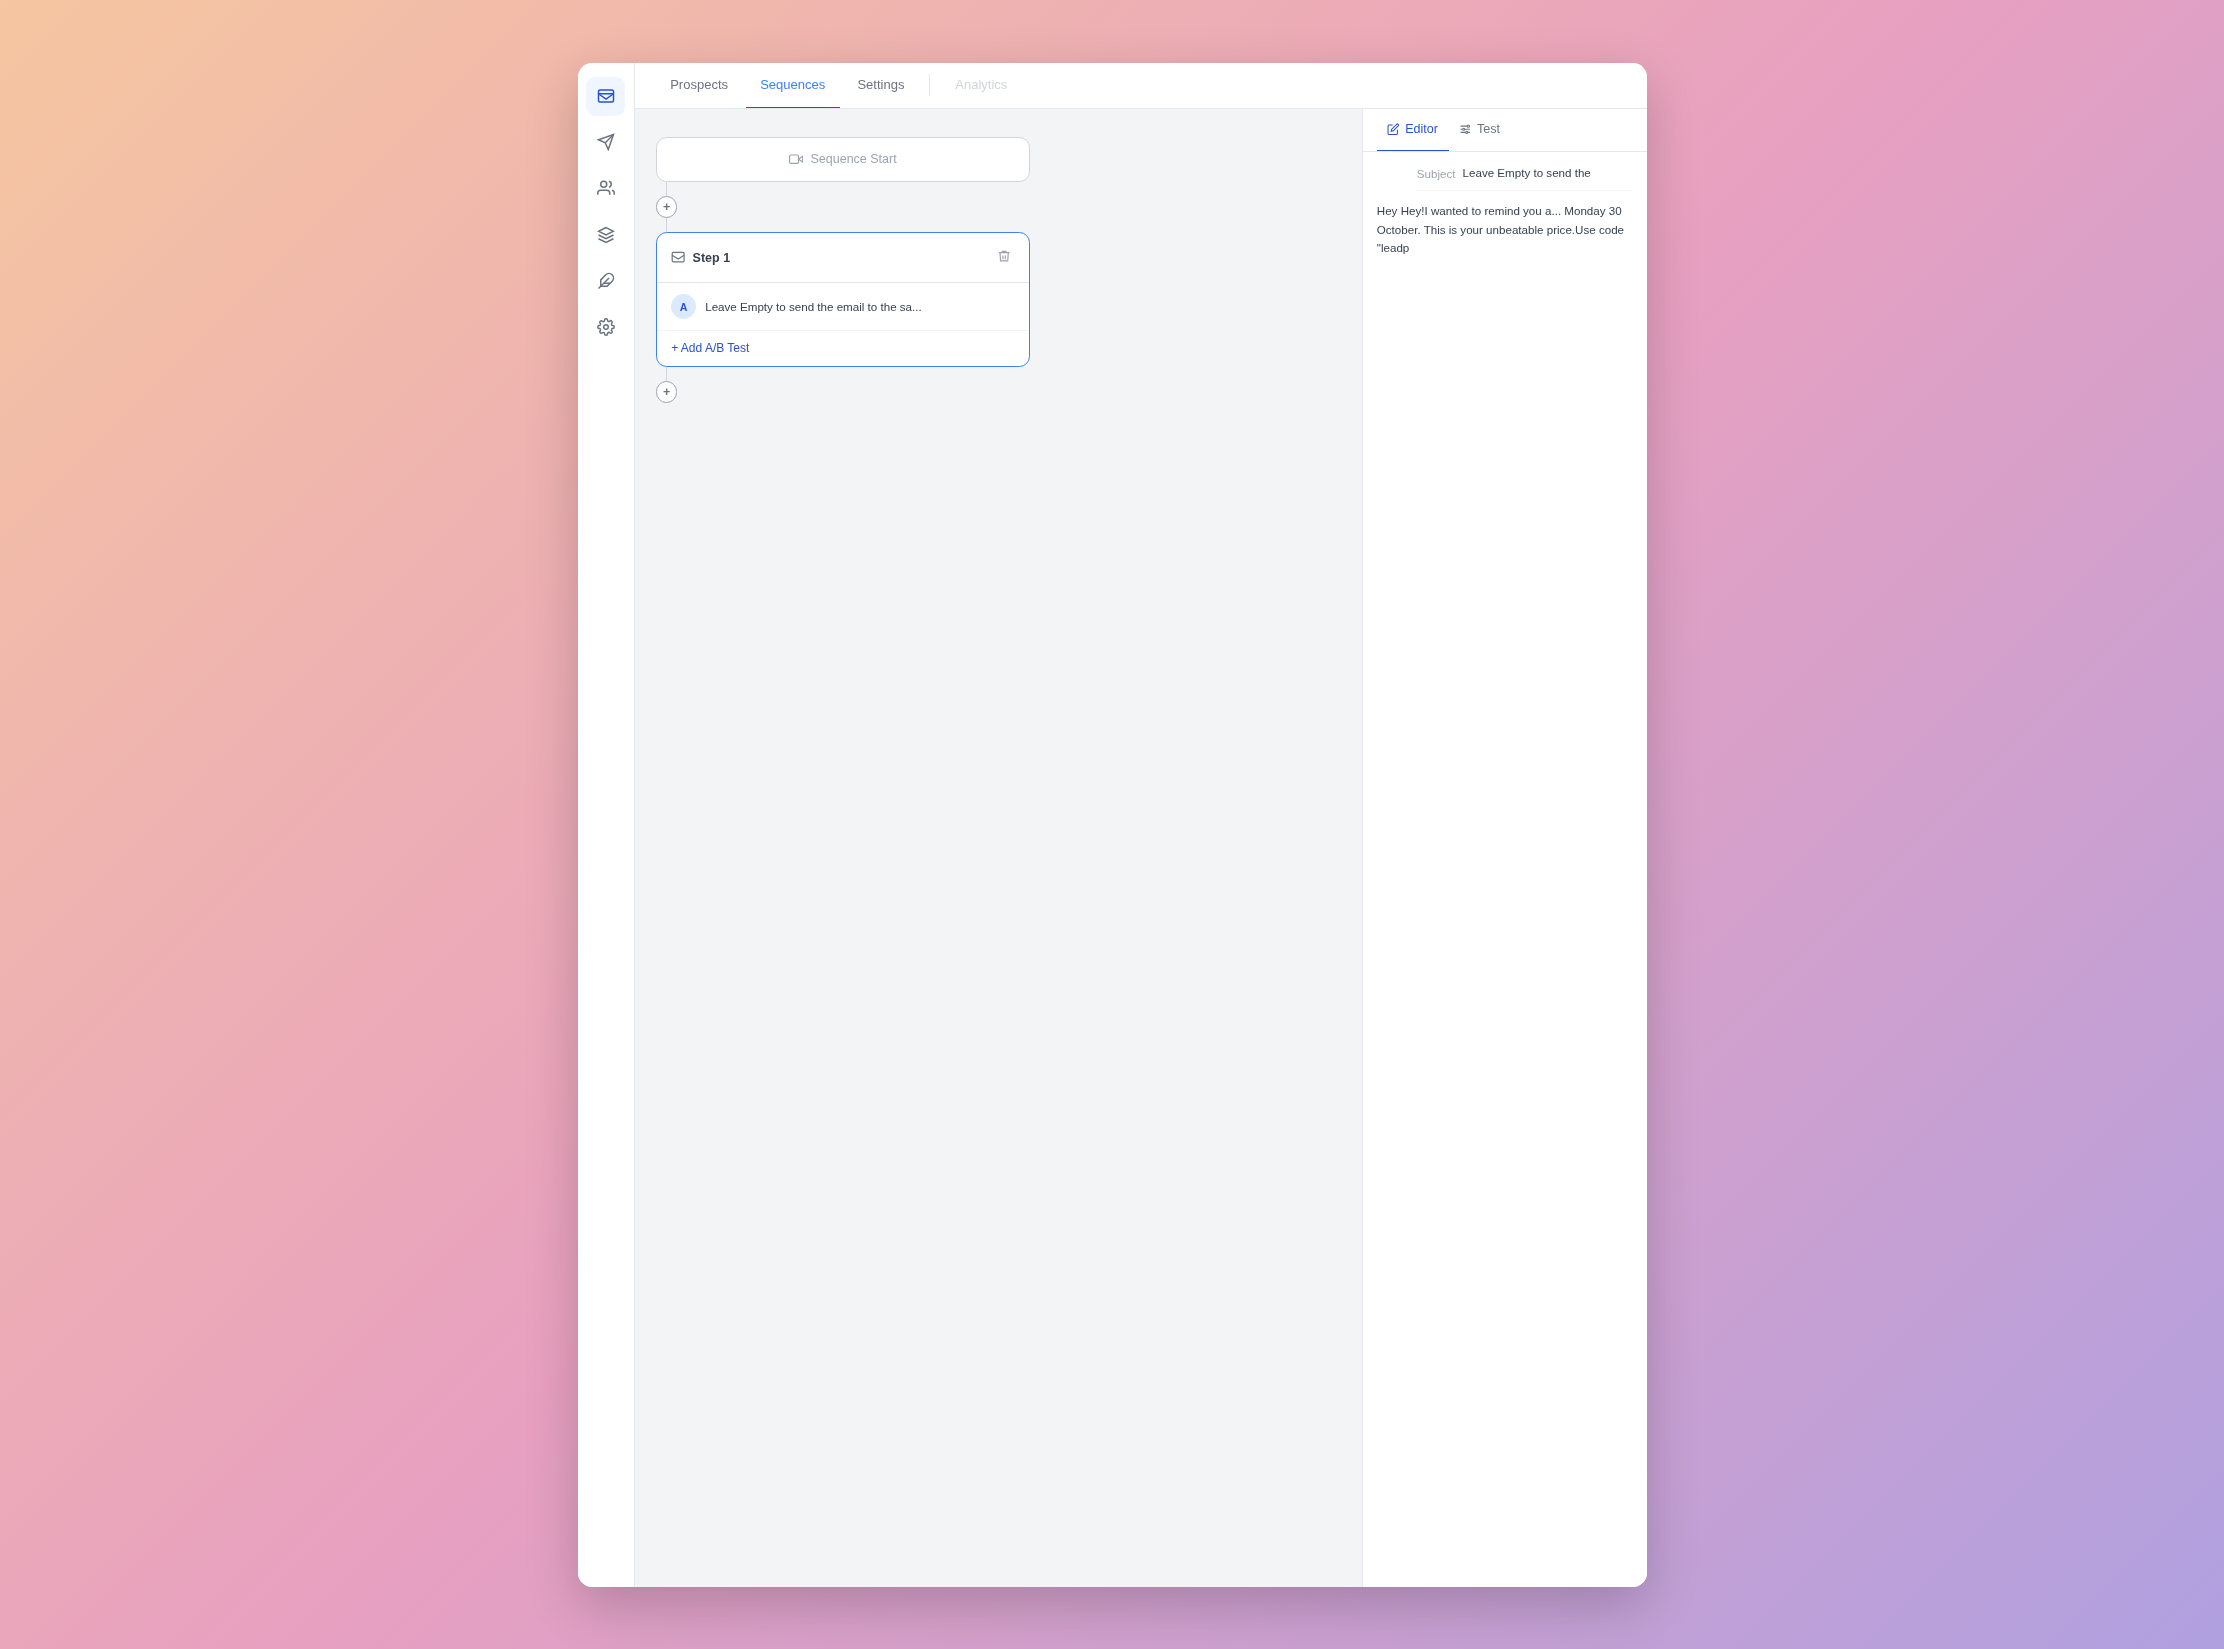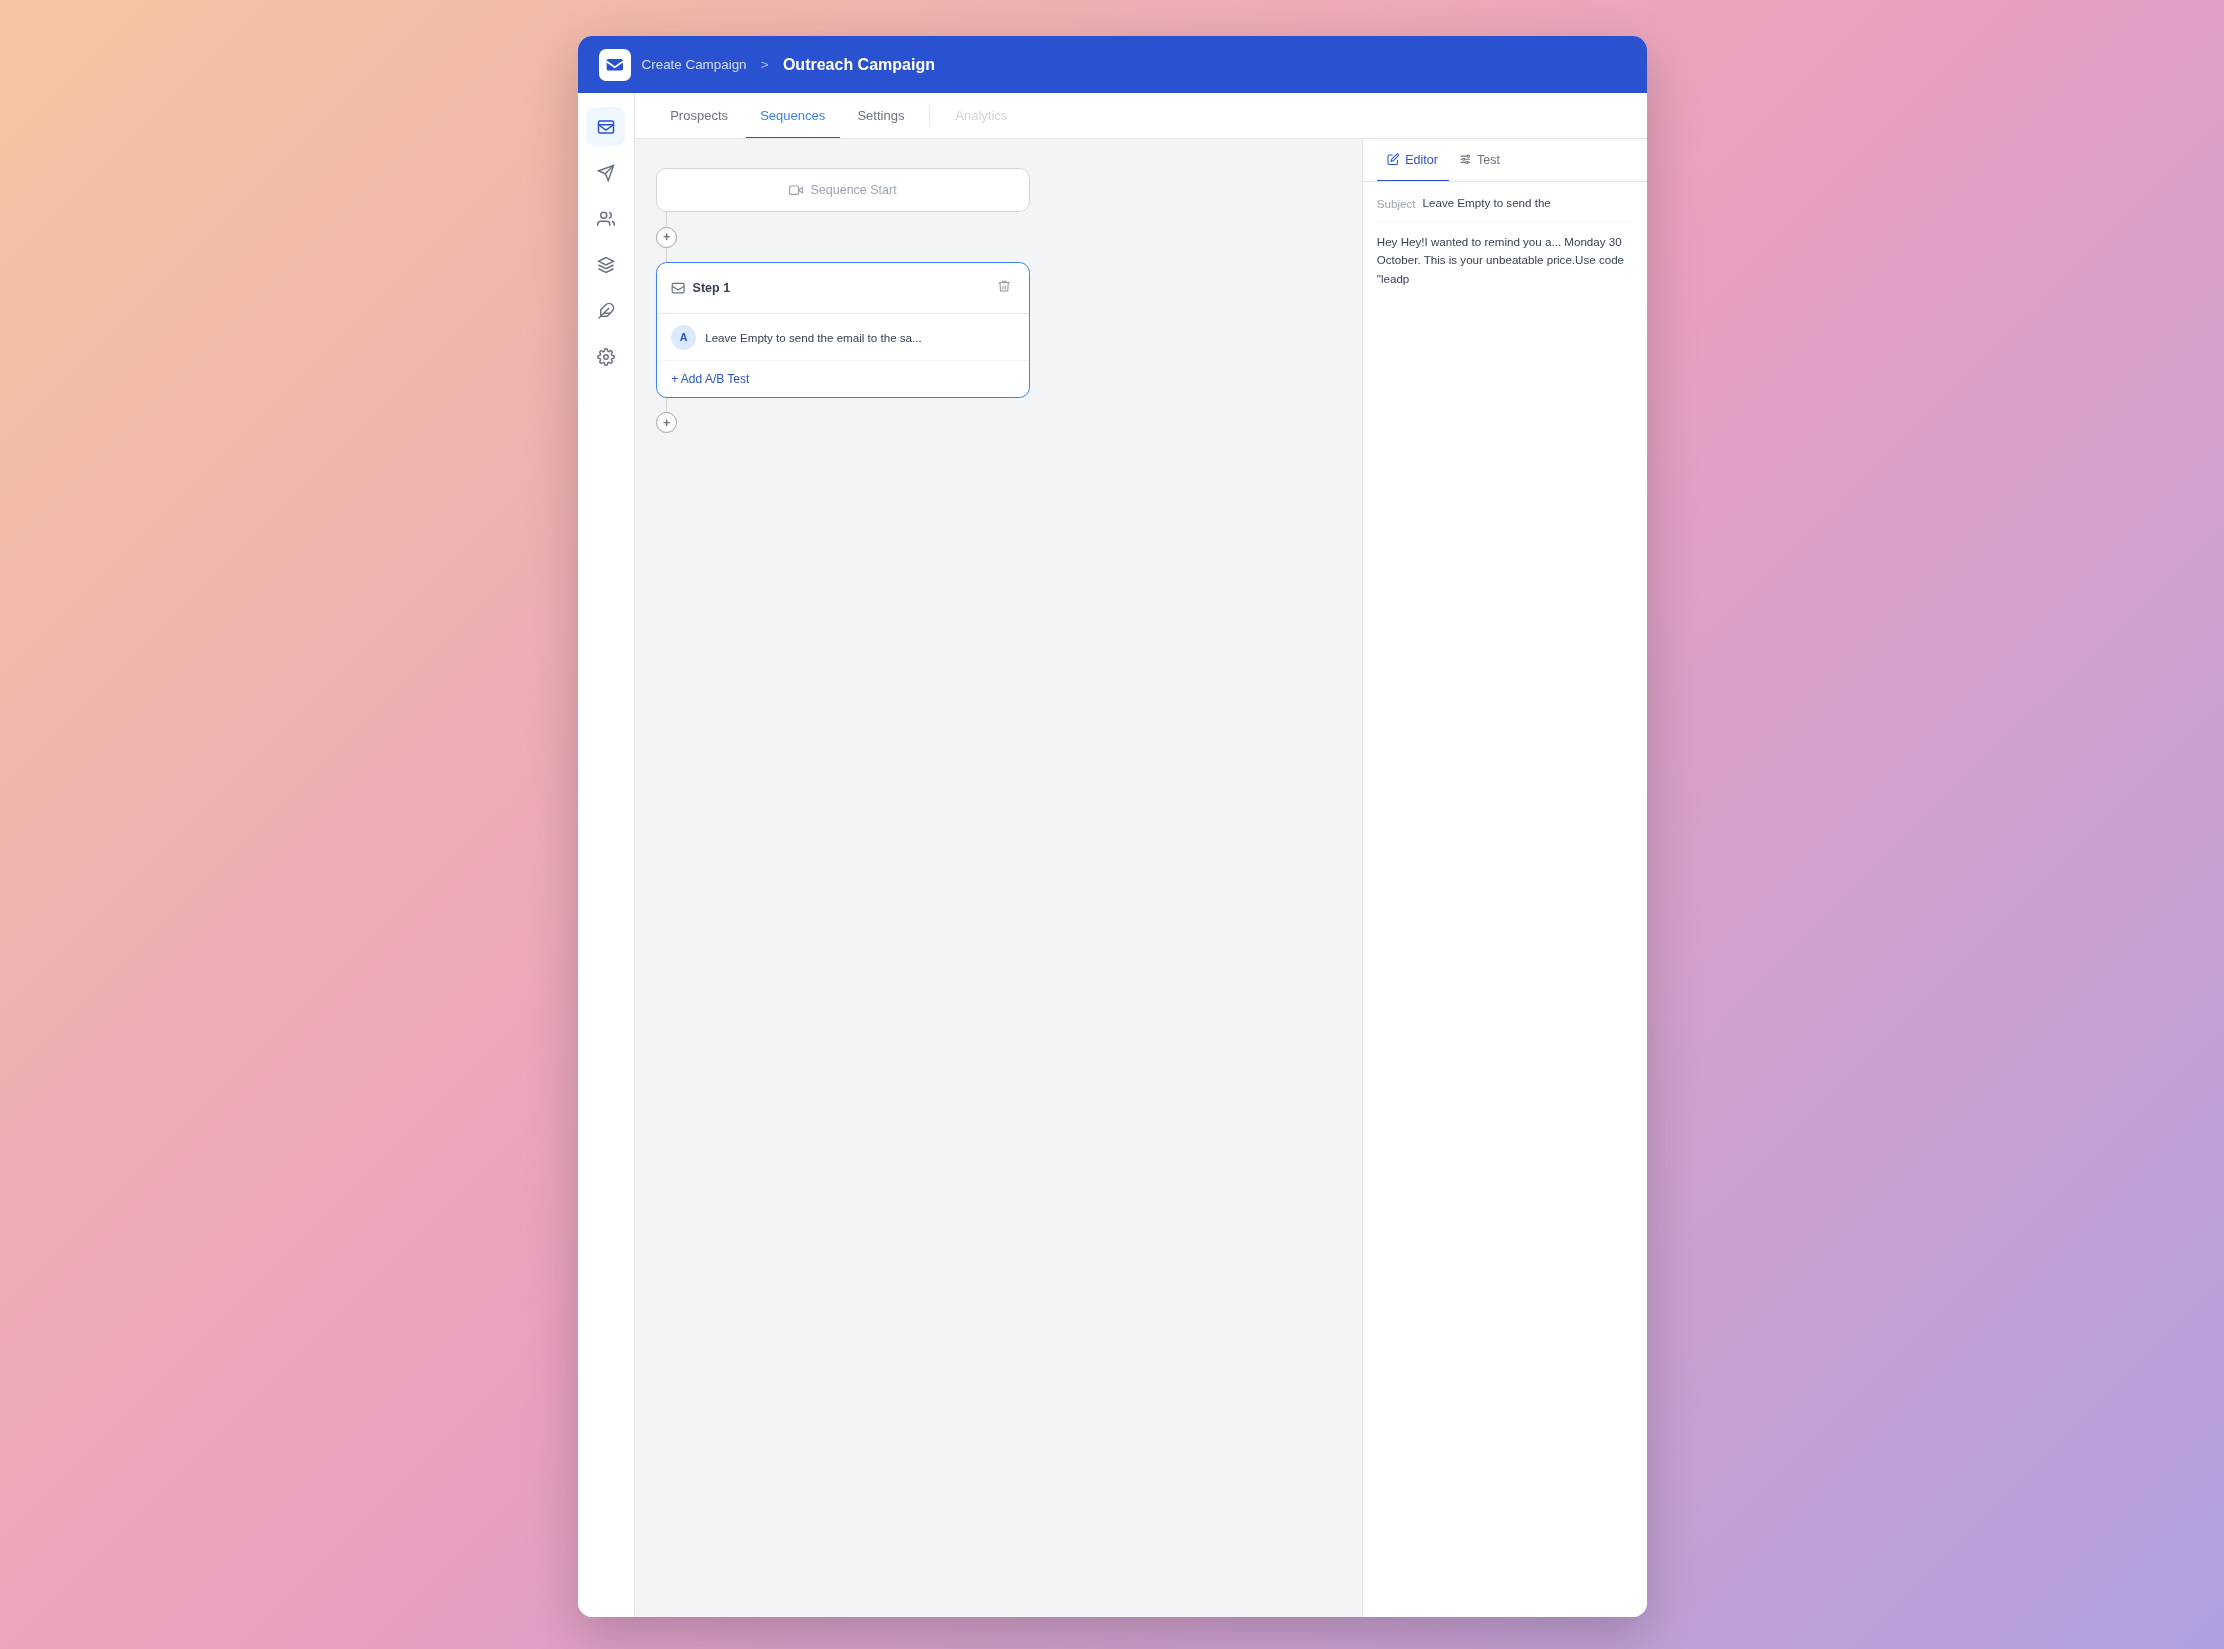--- a/index.html
+++ b/index.html
@@ -337,20 +337,21 @@
       overflow-y: auto;
     }
 
     .subject-row {
       display: flex;
       align-items: flex-start;
       gap: 7.1px;
       padding-bottom: 10.7px;
       border-bottom: 0.9px solid #f3f4f6;
       margin-bottom: 10.7px;
+      margin-left: 40px;
     }
 
     .subject-label {
       font-size: 11.6px;
       color: #9ca3af;
       white-space: nowrap;
       padding-top: 0.9px;
     }
 
     .subject-value {
@@ -362,31 +363,20 @@
       font-size: 11.6px;
       color: #374151;
       line-height: 1.6;
     }
   </style>
 </head>
 <body>
 
 <div class="app-window">
 
-  <div class="header">
-    <div class="header-logo">
-      <svg viewBox="0 0 24 24" fill="none" xmlns="http://www.w3.org/2000/svg">
-        <rect x="2" y="5" width="20" height="14" rx="2" fill="#2a52d0"></rect>
-        <path d="M2 8l10 7 10-7" stroke="white" stroke-width="2" fill="none"></path>
-      </svg>
-    </div>
-    <span class="header-breadcrumb">Create Campaign</span>
-    <span class="header-separator">&gt;</span>
-    <span class="header-title">Outreach Campaign</span>
-  </div>
 
   <div class="main-layout">
 
     <div class="sidebar">
 
       <div class="sidebar-item active">
         <svg viewBox="0 0 24 24" fill="none" stroke="currentColor" stroke-width="2">
           <rect x="2" y="4" width="20" height="16" rx="2"></rect>
           <path d="M2 9h20"></path>
           <path d="M2 9l10 7 10-7"></path>

